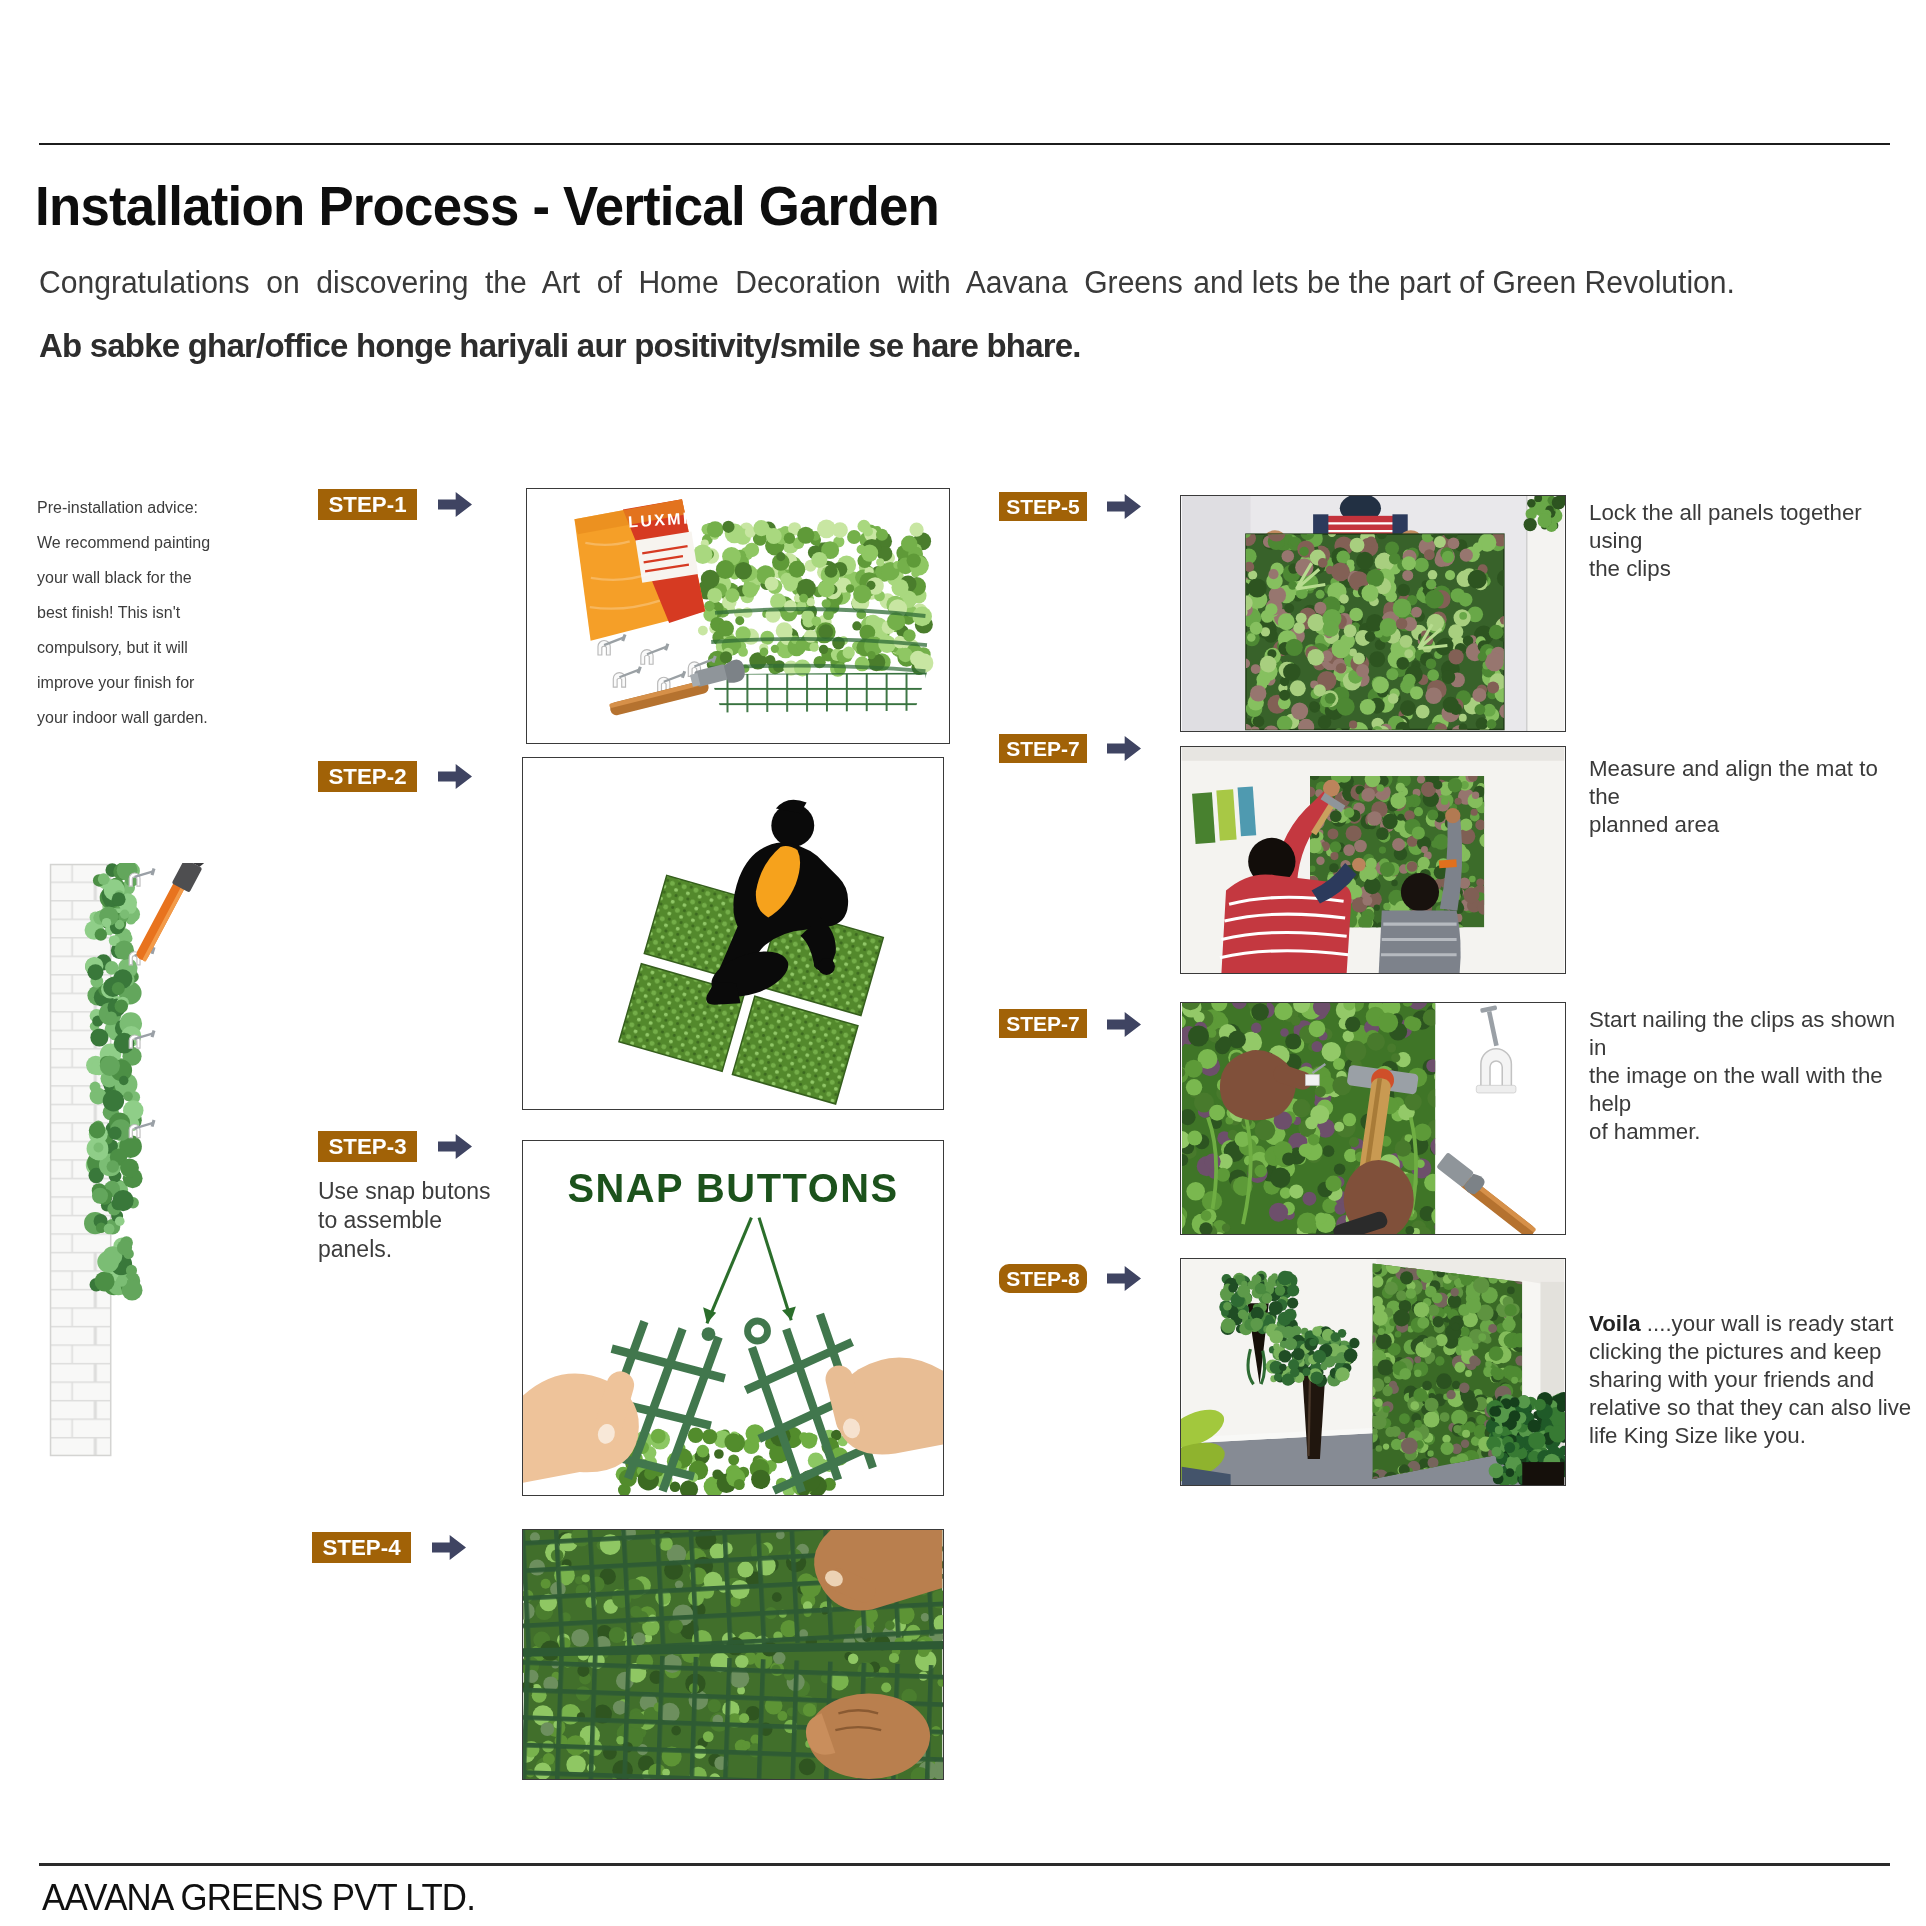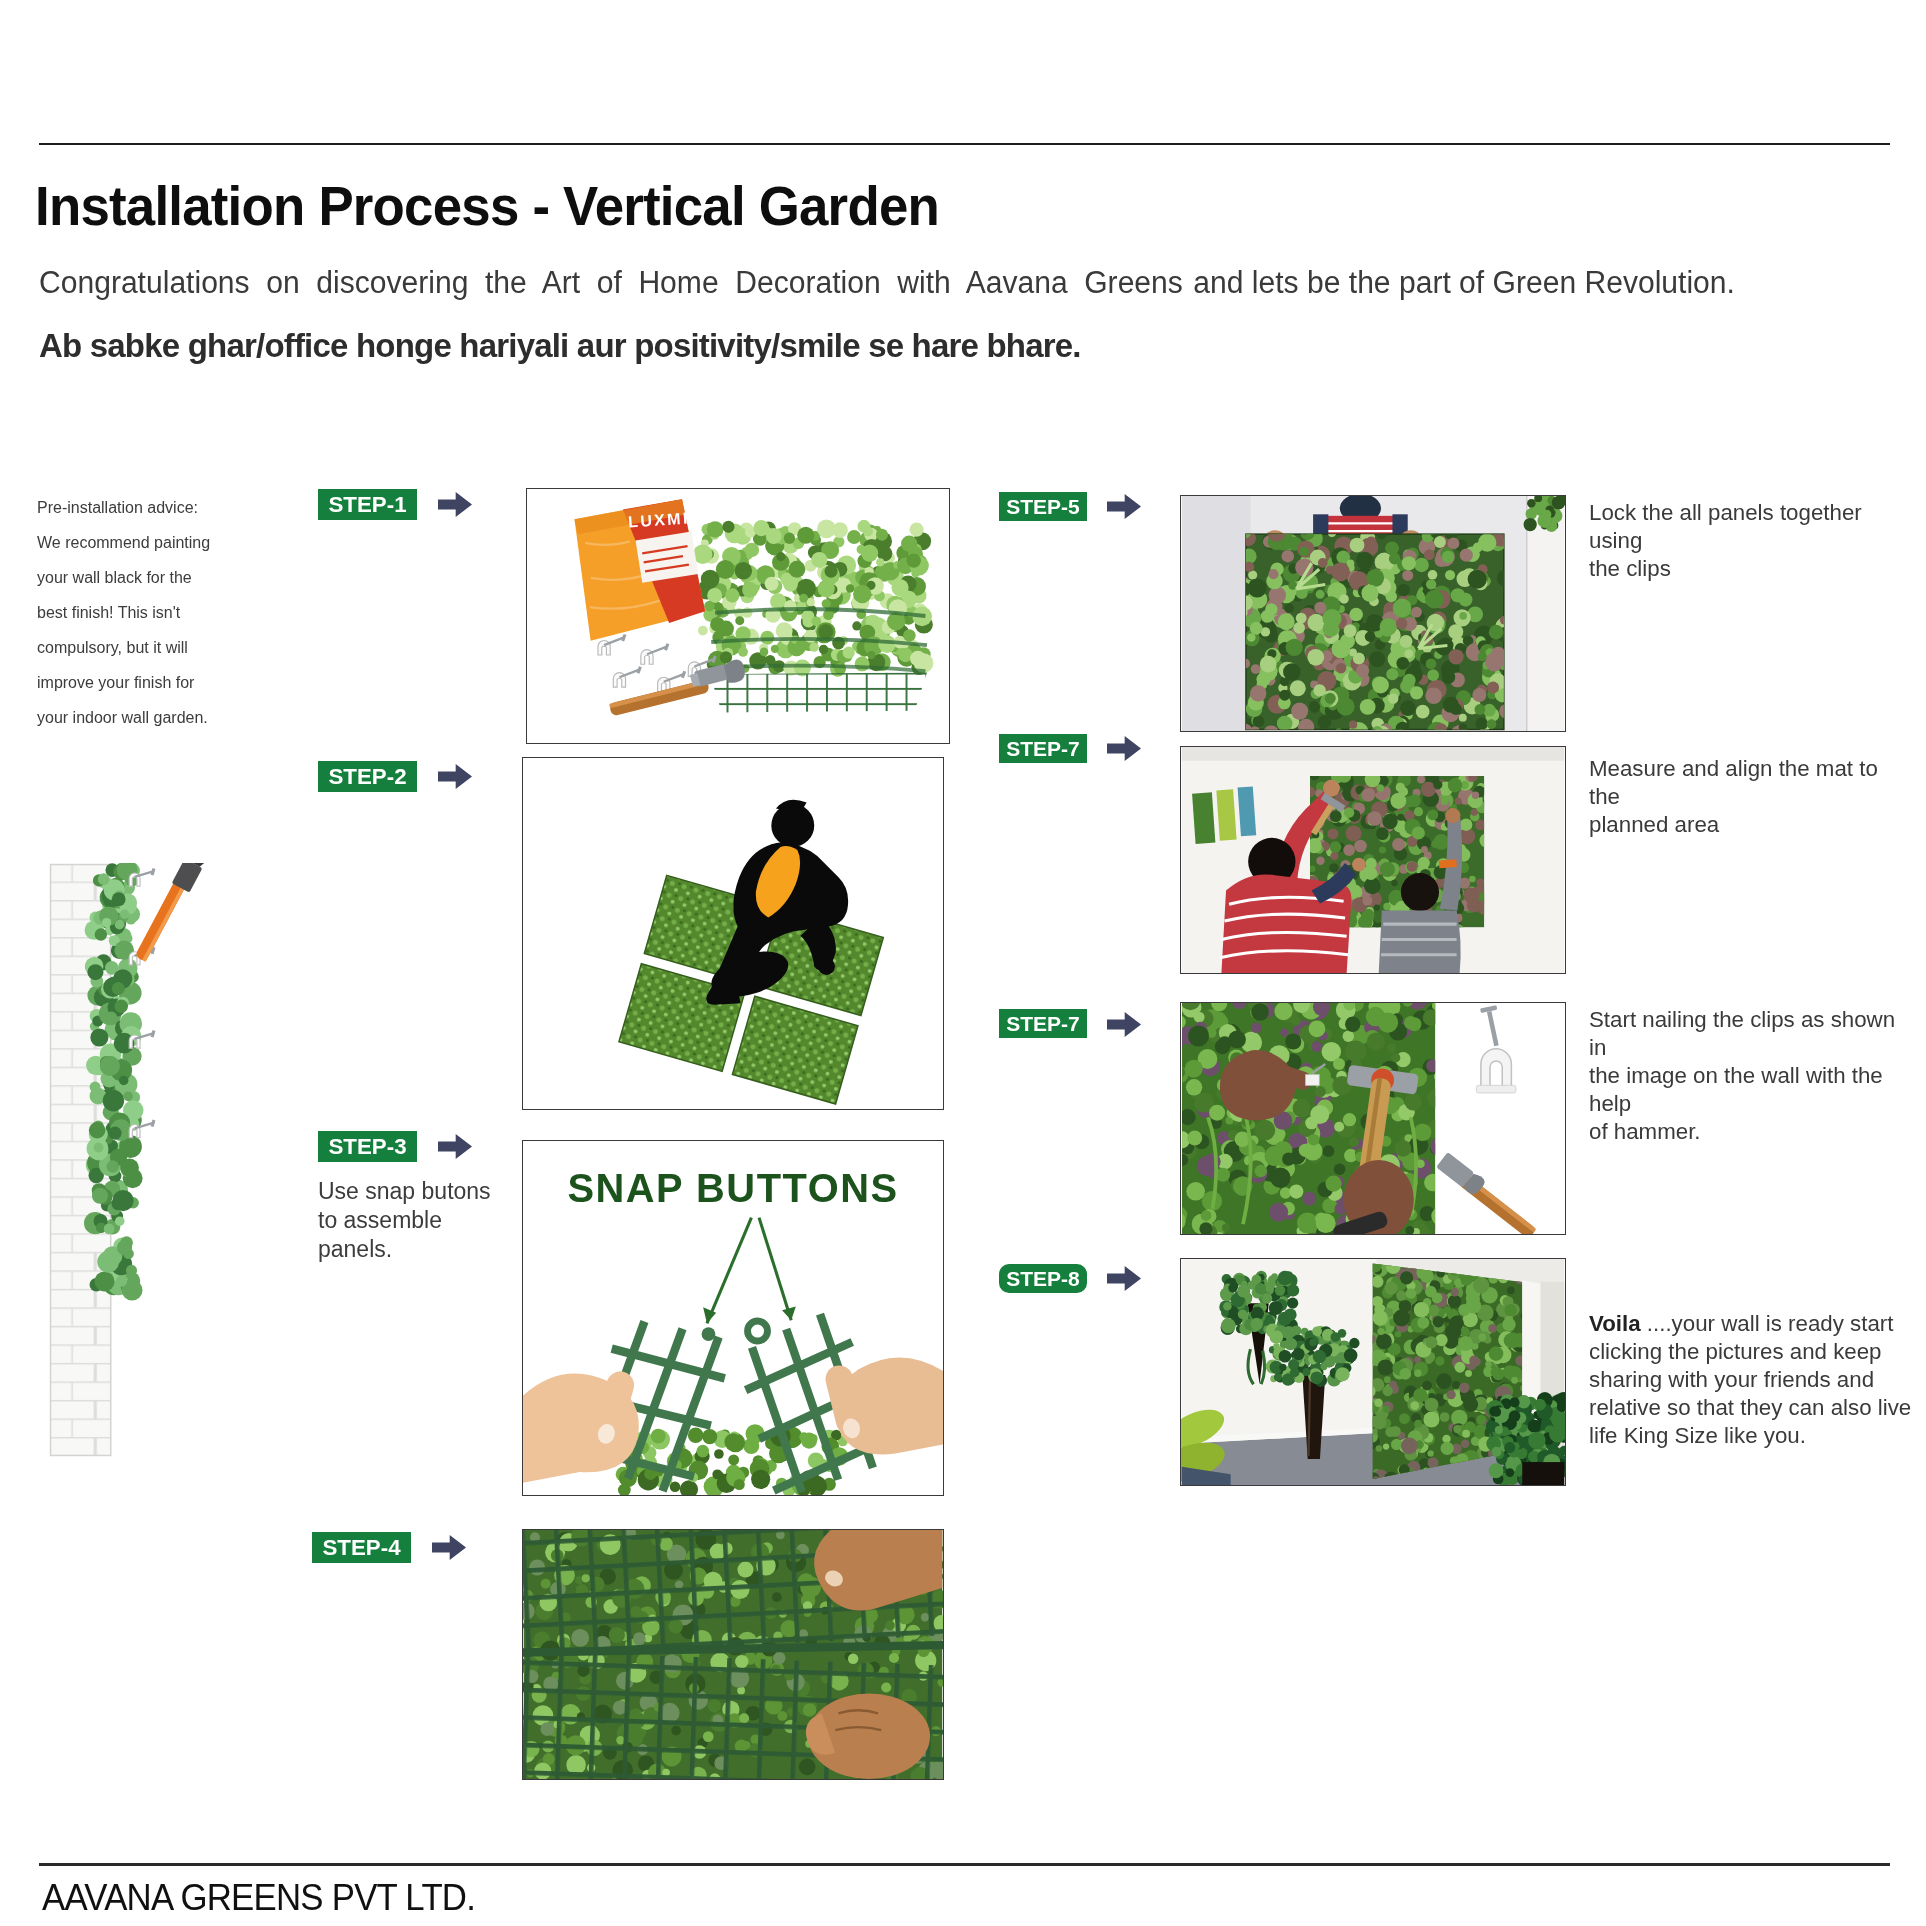--- a/index.html
+++ b/index.html
@@ -18,21 +18,21 @@
   .title{left:35px;top:174px;font-size:55px;font-weight:bold;color:#0e0e0e;
          letter-spacing:-0.8px;transform:scaleX(.96);transform-origin:left top;white-space:nowrap;}
   .subtitle{left:39px;top:265px;font-size:31px;color:#3a3a3a;white-space:nowrap;
             transform:scaleX(.97);transform-origin:left top;}
   .subtitle .spaced{word-spacing:8.5px;}
   .subtitle .rest{margin-left:10.8px;}
   .tagline{left:39px;top:327px;font-size:33px;font-weight:bold;color:#2d2d2d;
            letter-spacing:-0.8px;white-space:nowrap;}
   .advice{left:37px;top:490px;width:262px;font-size:16px;line-height:35px;color:#3c3c3c;
           white-space:pre-line;}
-  .badge{width:99px;height:31px;background:#15803d;color:#fff;display:flex;
+  .badge{width:99px;height:31px;background:#a16207;color:#fff;display:flex;
          align-items:center;justify-content:center;font-size:22.3px;font-weight:bold;
          letter-spacing:0;}
   .badge.sm{width:88px;height:29px;font-size:21px;}
   .arrow{width:34px;height:25px;background:#3f4462;
          clip-path:polygon(0 30%,52% 30%,52% 0,100% 50%,52% 100%,52% 70%,0 70%);}
   .fig{border:1.5px solid #3a3a3a;background:#fff;box-sizing:border-box;}
   .fig svg{display:block;width:100%;height:100%;}
   .caption{width:324px;font-size:22.3px;line-height:28px;color:#3a3a3a;white-space:pre-line;}
   .caption b{color:#222;}
   .note{left:318px;top:1177px;width:200px;font-size:23px;line-height:29px;color:#3c3c3c;

